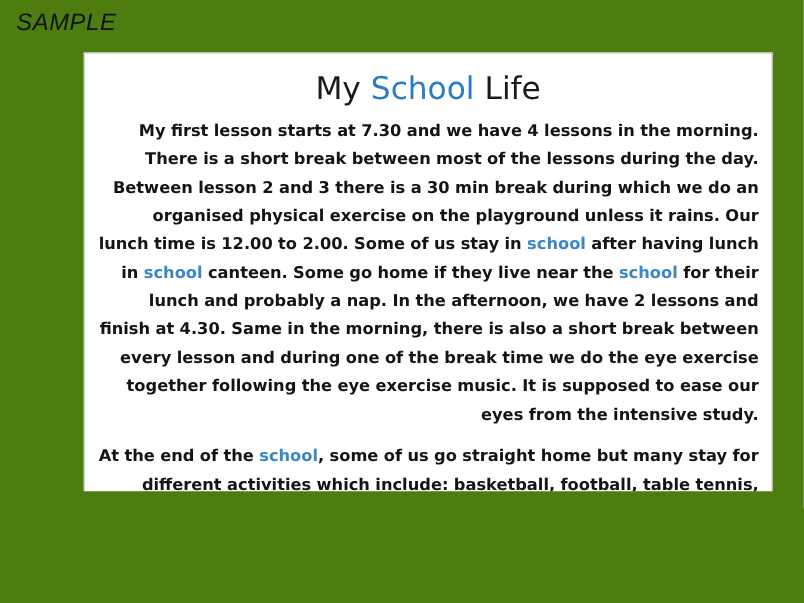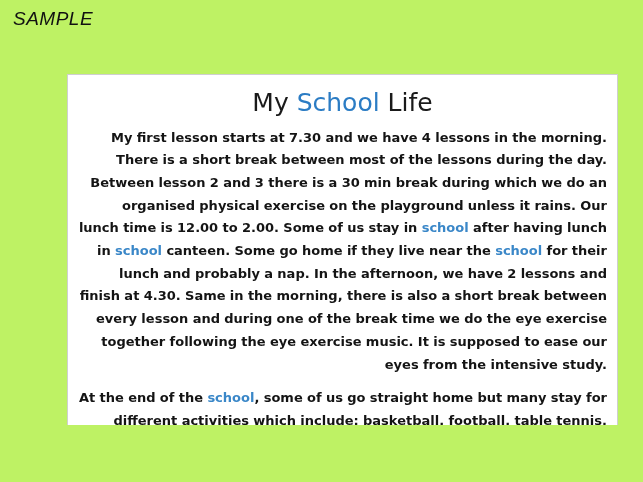--- a/index.html
+++ b/index.html
@@ -12,21 +12,21 @@
     height: 482px;
     overflow: hidden;
     font-family: "DejaVu Sans", sans-serif;
     color: #000000;
   }
 
   #page {
     position: relative;
     width: 643px;
     height: 482px;
-    background: #bef264;
+    background: #4d7c0f;
   }
 
   
   .sample-label {
     position: absolute;
     left: 13px;
     top: 8px;
     font-family: "Liberation Sans", sans-serif;
     font-style: italic;
     font-size: 19px;
@@ -40,21 +40,20 @@
     position: absolute;
     left: 67px;
     top: 42px;
     width: 551px;
     height: 351px;
     box-sizing: border-box;
     border: 1px solid #cfcfcf;
     border-bottom: none;
     background: #ffffff;
     overflow: hidden;
-    margin-top: 32px;
   }
 
   .doc-inner {
     padding: 0 10px 0 10px;
   }
 
   .doc-title {
     text-align: center;
     font-family: "DejaVu Sans", sans-serif;
     font-size: 25px;

